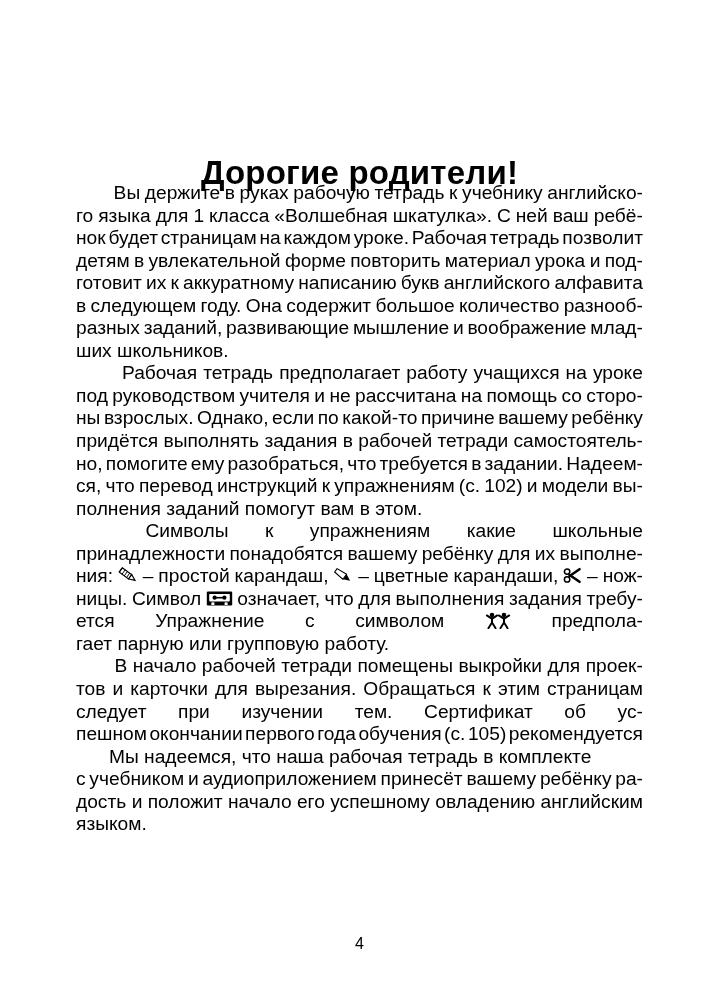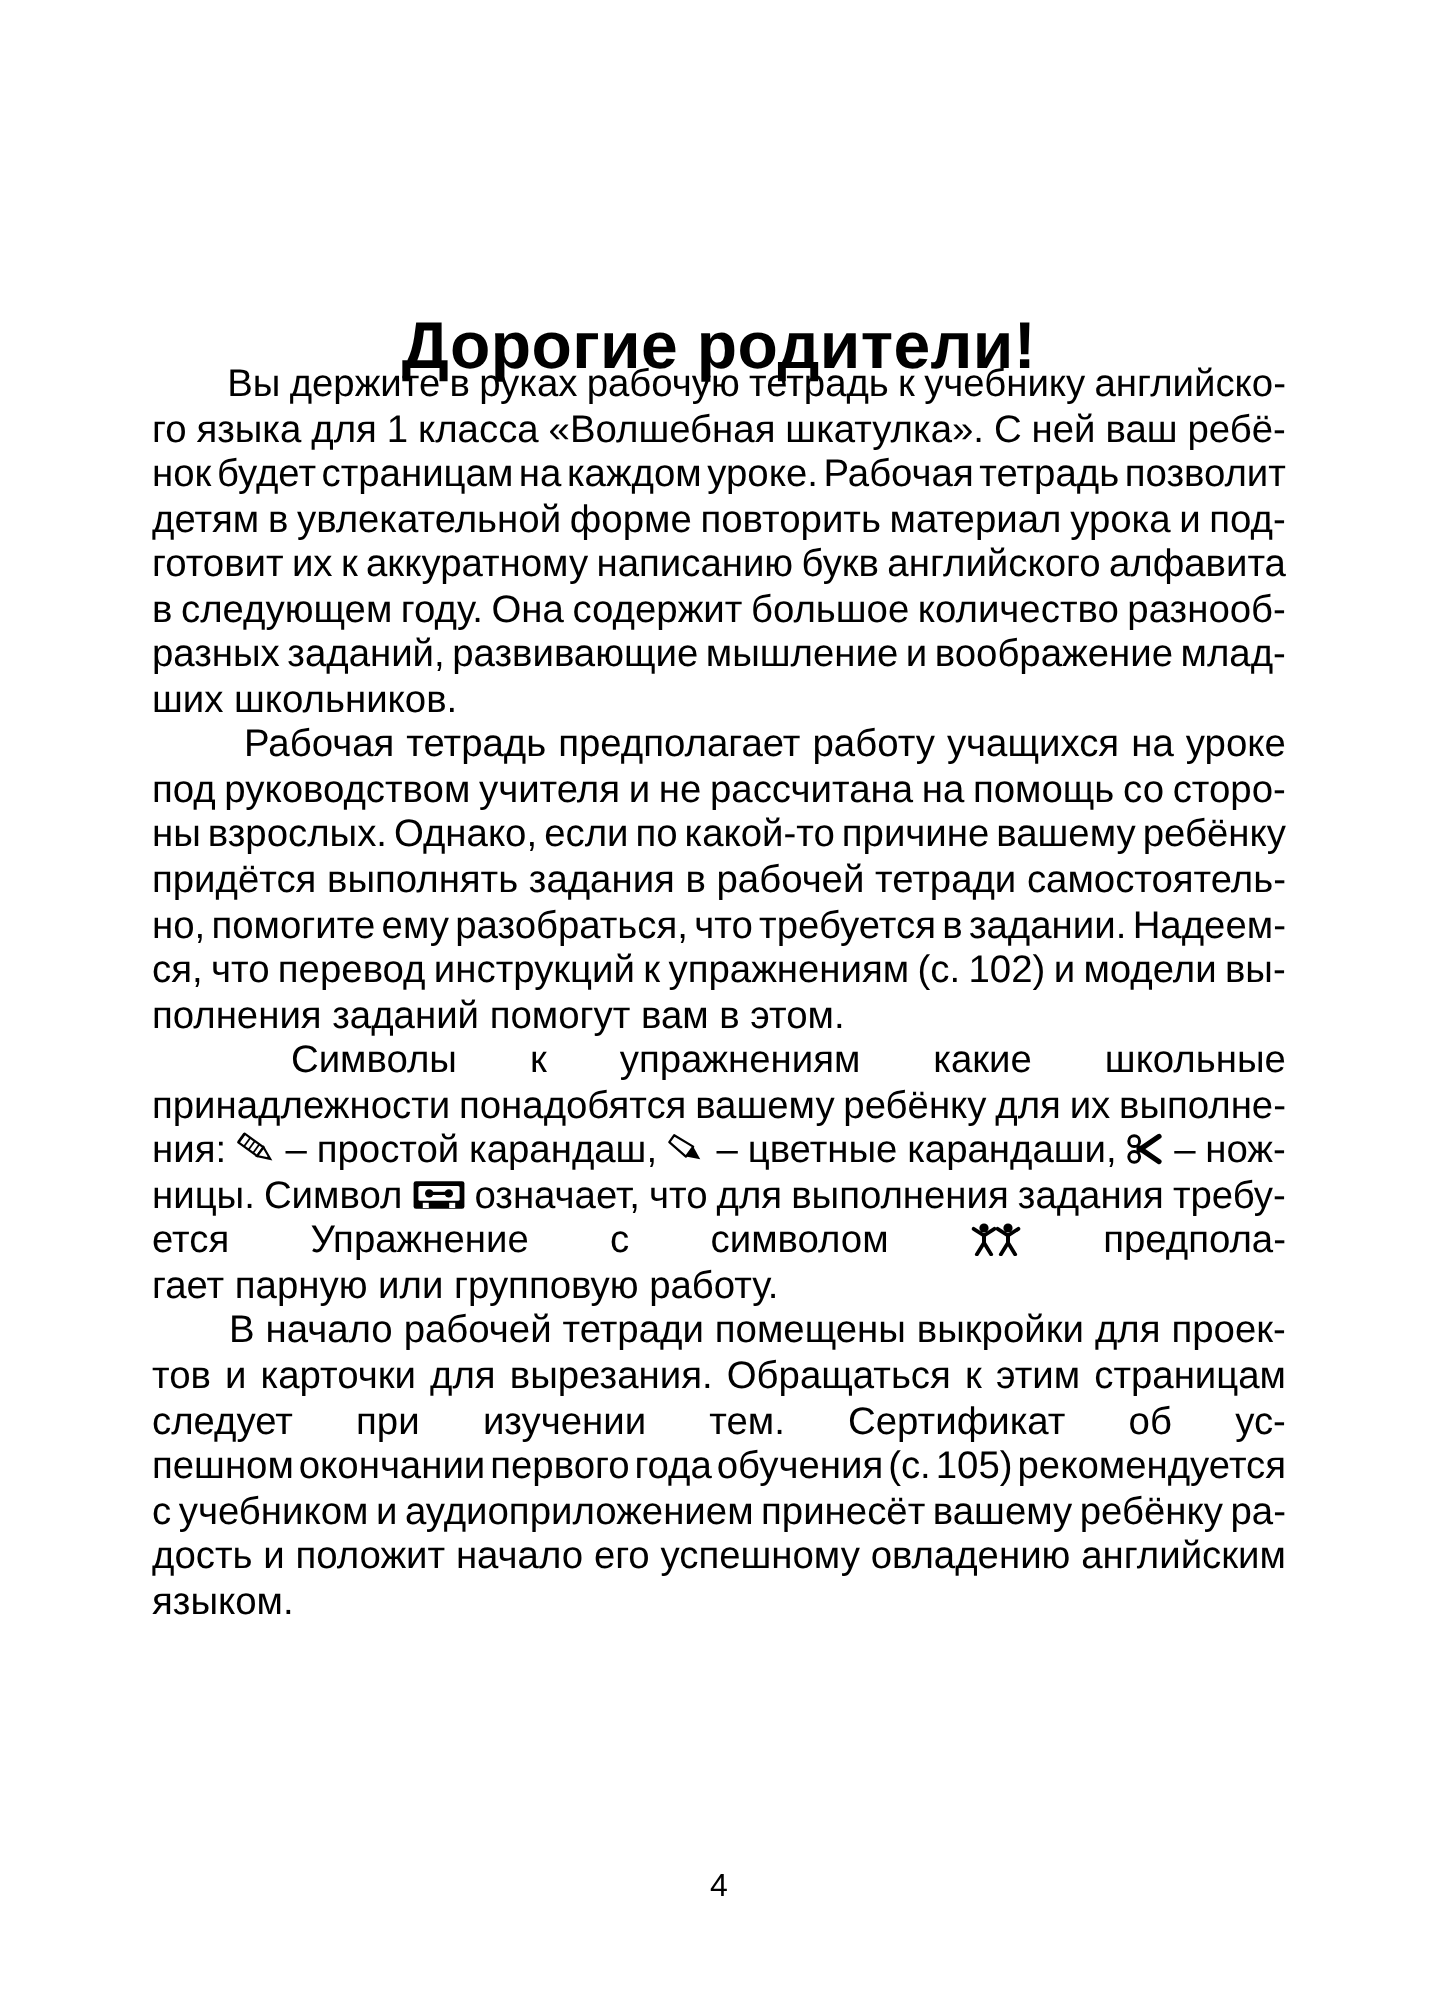--- a/index.html
+++ b/index.html
@@ -373,20 +373,21 @@
           <span class="w">окончании</span>
           <span class="w">первого</span>
           <span class="w">года</span>
           <span class="w">обучения</span>
           <span class="w">(с.</span>
           <span class="w">105)</span>
           <span class="w">рекомендуется</span>
         </div>
       </div>
       <div class="para">
+        <div class="line last"><span class="w indent">&nbsp;</span><span>Мы надеемся, что наша рабочая тетрадь в комплекте</span></div>
         <div class="line justify">
           <span class="w">с</span>
           <span class="w">учебником</span>
           <span class="w">и</span>
           <span class="w">аудиоприложением</span>
           <span class="w">принесёт</span>
           <span class="w">вашему</span>
           <span class="w">ребёнку</span>
           <span class="w">ра-</span>
         </div>

